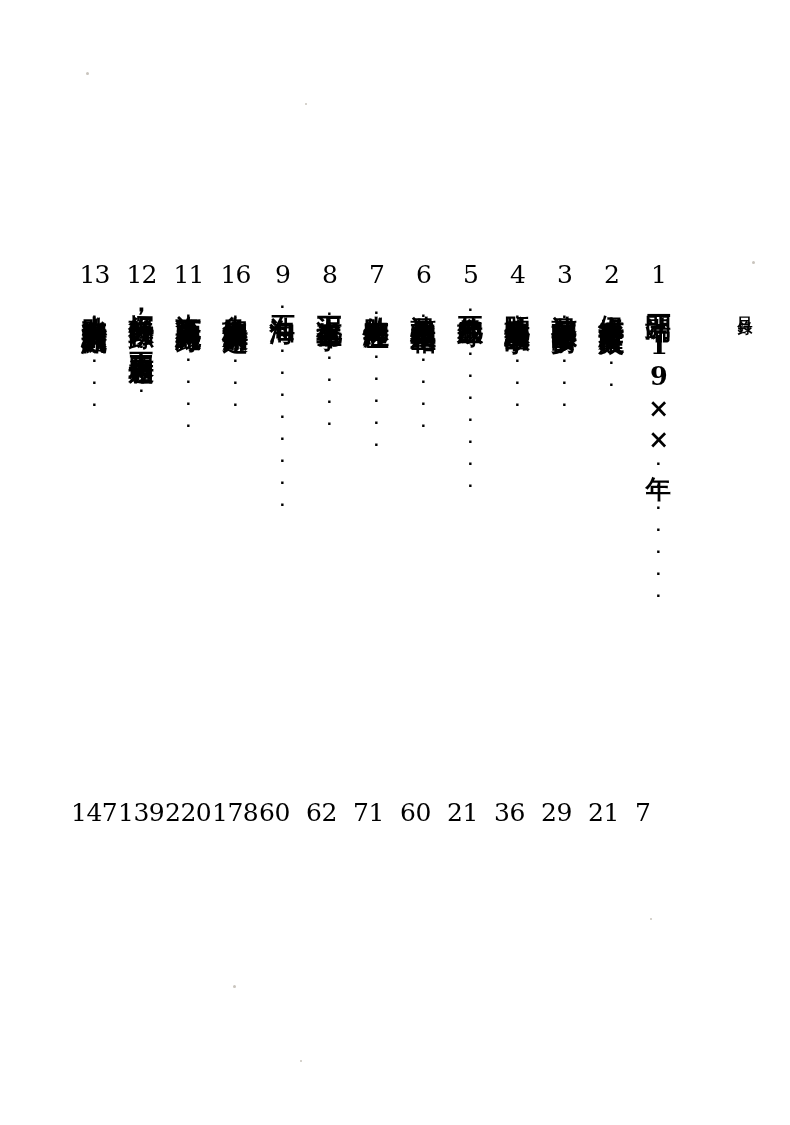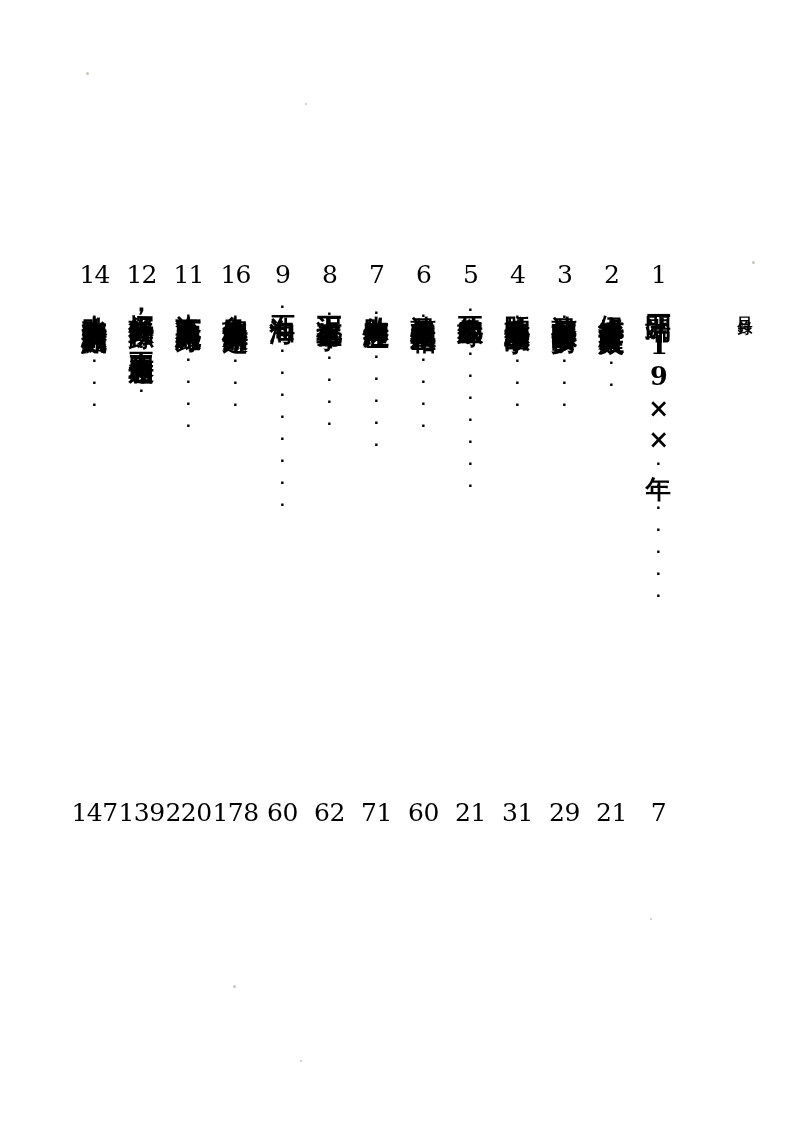--- a/index.html
+++ b/index.html
@@ -100,21 +100,21 @@
     left: 70px;
     right: 108px;
     height: 30px;
     display: flex;
     flex-direction: row-reverse;
     align-items: flex-start;
   }
   .pagenum {
     width: 47px;
     flex: 0 0 47px;
-    text-align: center;
+    text-align: left;
     font-size: 25px;
     line-height: 1;
     font-family: "DejaVu Serif", "Liberation Serif", serif;
     letter-spacing: -0.5px;
   }
 
   
   .speckle {
     position: absolute;
     background: #c9c4bd;
@@ -196,32 +196,32 @@
       <div class="entry-dots">．．．．．．</div>
     </div>
 
     <div class="entry">
       <div class="entry-num">12</div>
       <div class="entry-title">探得大助行踪，兩人再度相遇</div>
       <div class="entry-dots">．．．</div>
     </div>
 
     <div class="entry">
-      <div class="entry-num">14</div>
+      <div class="entry-num">13</div>
       <div class="entry-title">大助改變對鳥人的觀點</div>
       <div class="entry-dots">．．．．．</div>
     </div>
 
   </div>
 
   <div class="pagenums">
     <div class="pagenum">7</div>
     <div class="pagenum">21</div>
     <div class="pagenum">29</div>
-    <div class="pagenum">31</div>
+    <div class="pagenum">36</div>
     <div class="pagenum">21</div>
     <div class="pagenum">60</div>
     <div class="pagenum">71</div>
     <div class="pagenum">62</div>
     <div class="pagenum">60</div>
     <div class="pagenum">178</div>
     <div class="pagenum">220</div>
     <div class="pagenum">139</div>
     <div class="pagenum">147</div>
   </div>

